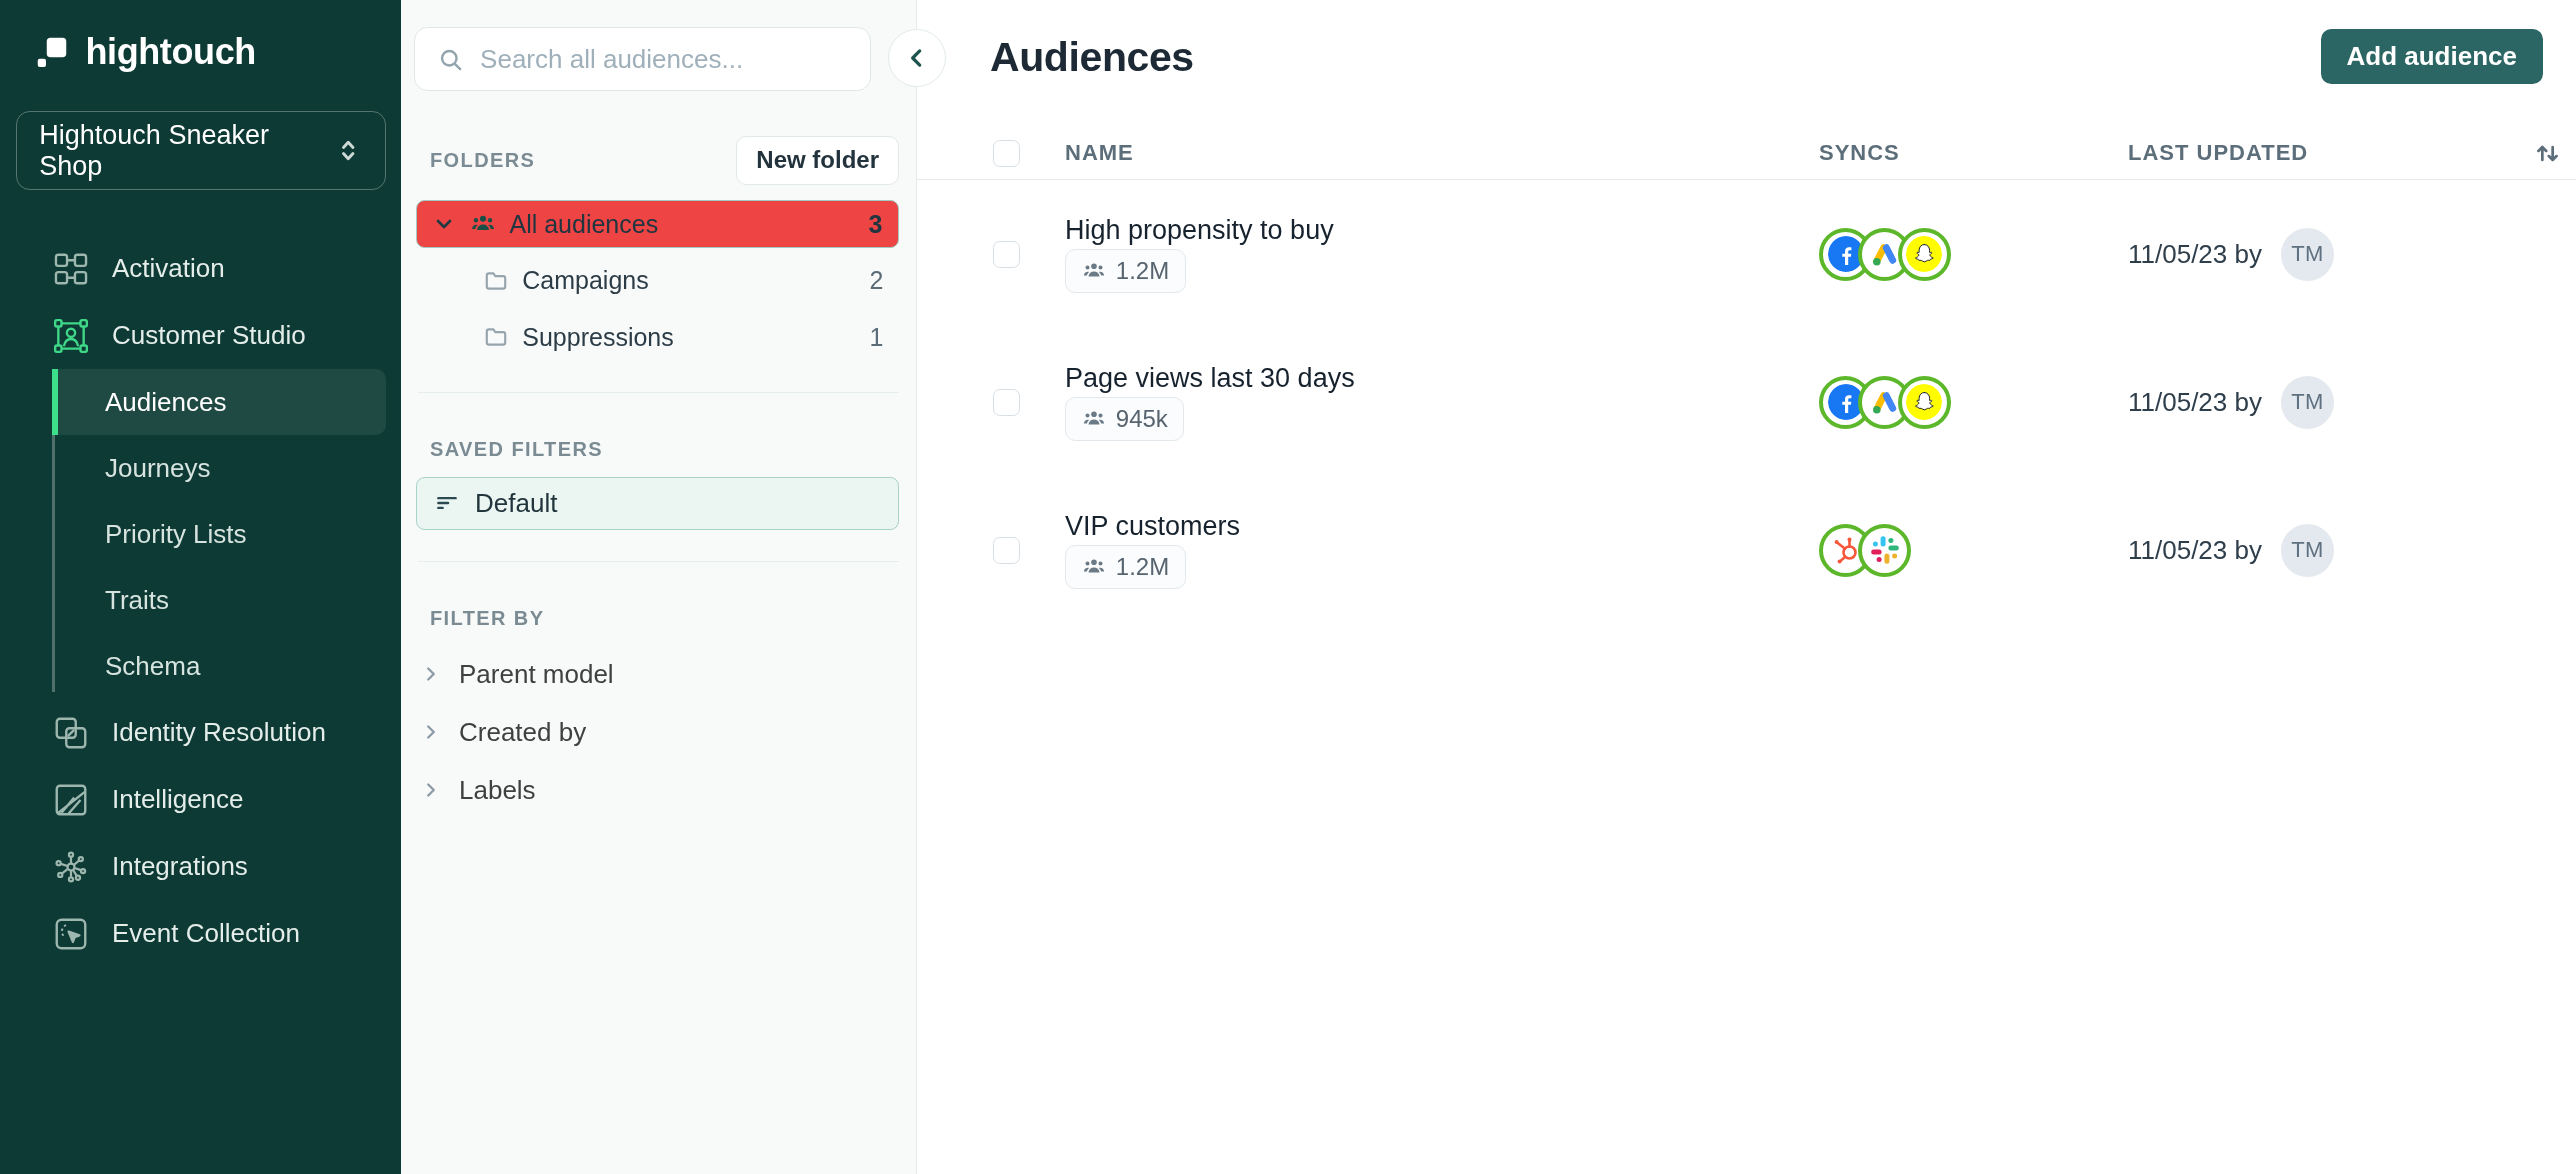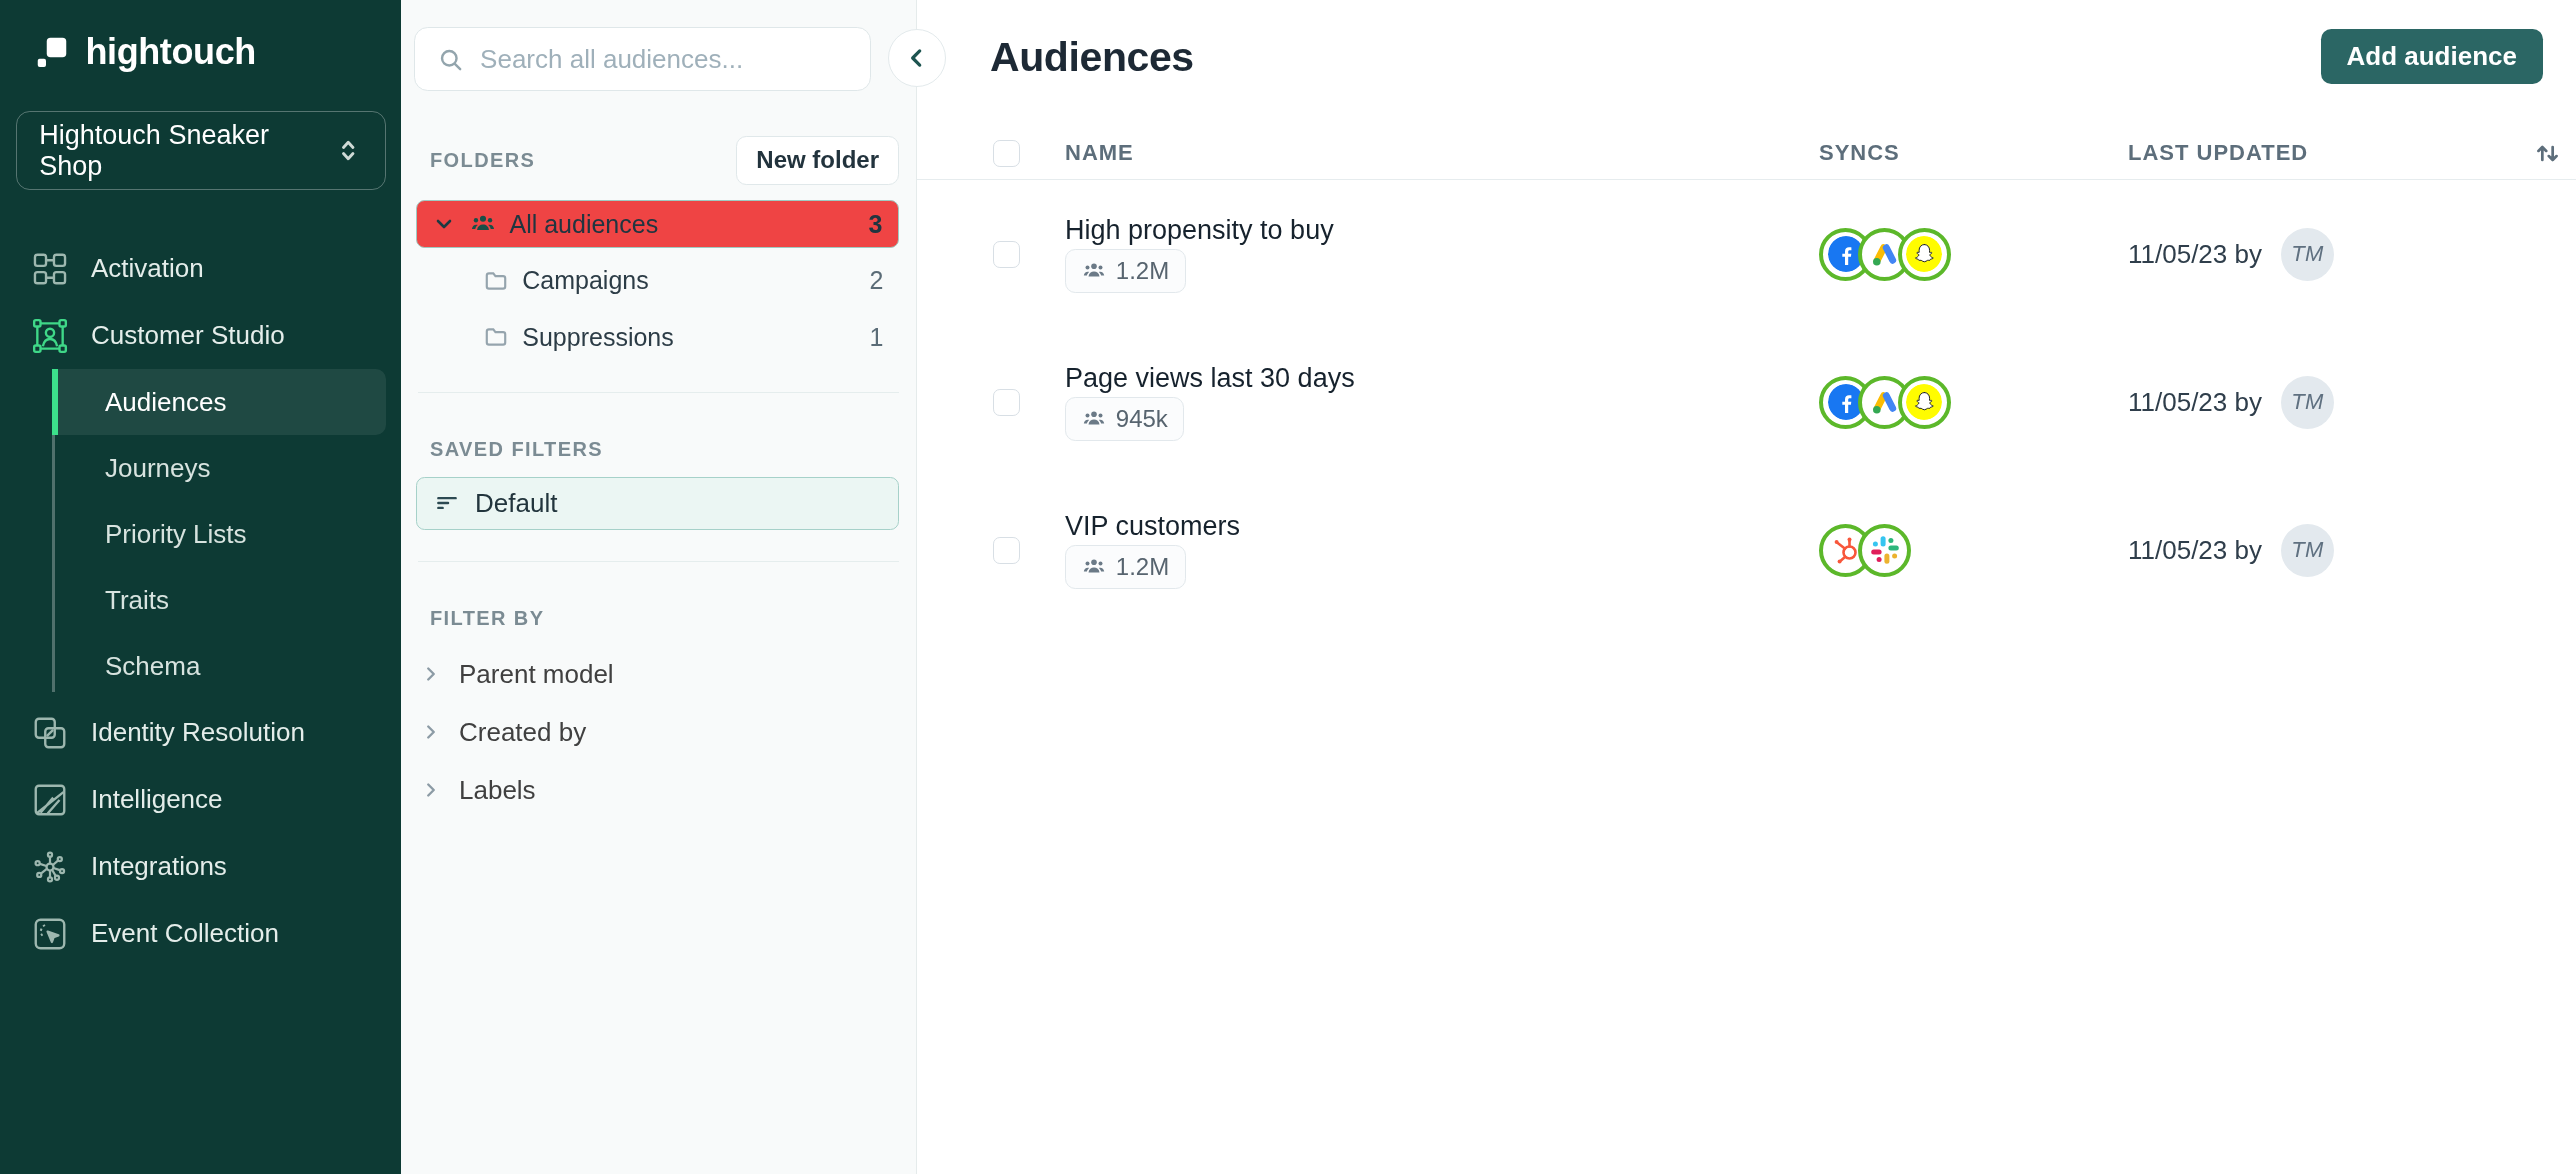--- a/index.html
+++ b/index.html
@@ -9,21 +9,21 @@
 
   
   .sidebar { width:401px; height:100%; background:#0d3a34; color:#e4edea; flex-shrink:0; display:flex; flex-direction:column; }
   .logo-row { display:flex; align-items:center; gap:15.5px; padding:31px 0 0 34px; }
   .logo-mark { width:36px; height:36px; }
   .logo-text { font-size:36px; font-weight:700; color:#ffffff; letter-spacing:-0.4px; }
   .workspace { margin:38px 15.5px 0 16.3px; height:79px; border:1.7px solid rgba(255,255,255,0.30); border-radius:13.7px; display:flex; align-items:center; justify-content:space-between; padding:0 22px; cursor:pointer; }
   .workspace-name { font-size:27px; font-weight:500; color:#ffffff; }
   .updown-icon { width:29px; height:29px; color:#cfdad6; }
   .nav { margin-top:45px; }
-  .nav-item { display:flex; align-items:center; gap:22px; height:67px; padding-left:31px; font-size:26px; font-weight:500; color:#e4edea; cursor:pointer; }
+  .nav-item { display:flex; align-items:center; gap:22px; height:67px; padding-left:52px; font-size:26px; font-weight:500; color:#e4edea; cursor:pointer; }
   .nav-icon { width:38px; height:38px; color:#9db7af; flex-shrink:0; }
   .nav-icon.green { color:#3fd888; }
   .subnav { position:relative; margin-left:52px; }
   .subnav::before { content:''; position:absolute; left:0; top:62px; bottom:6.9px; width:2.6px; background:rgba(255,255,255,0.28); }
   .subnav-item { position:relative; display:flex; align-items:center; height:66px; padding-left:53px; margin-right:15.5px; font-size:26px; color:#d7e3df; cursor:pointer; }
   .subnav-item.active { background:rgba(255,255,255,0.08); border-radius:0 10.3px 10.3px 0; color:#ffffff; font-weight:500; }
   .subnav-item.active::before { content:''; position:absolute; left:0; top:0; bottom:0; width:6px; background:#3ce08b; }
 
   
   .panel { width:516px; height:100%; background:#f8fafa; border-right:1.7px solid #e5ebeb; position:relative; flex-shrink:0; }
@@ -66,21 +66,21 @@
   .row-name { font-size:27px; font-weight:500; color:#16222d; cursor:pointer; }
   .size-badge { display:inline-flex; align-items:center; gap:10.3px; align-self:flex-start; border:1.7px solid #e2e8ec; background:#fbfcfd; border-radius:10.3px; padding:6.9px 15.5px; font-size:24px; color:#57646f; }
   .size-badge .t-icon { width:24px; height:24px; color:#6b7a87; }
   .syncs { display:flex; align-items:center; }
   .sync-badge { width:53px; height:53px; border-radius:50%; background:#ffffff; border:4.3px solid #5cb82a; display:flex; align-items:center; justify-content:center; position:relative; cursor:pointer; }
   .sync-badge + .sync-badge { margin-left:-13.7px; }
   .sync-badge:nth-child(2) { z-index:2; } .sync-badge:nth-child(3) { z-index:3; }
   .sync-badge svg { width:36px; height:36px; border-radius:50%; }
   .updated-cell { display:flex; align-items:center; gap:19px; }
   .updated-text { font-size:26px; color:#2f3e4b; }
-  .avatar { width:53px; height:53px; border-radius:50%; background:#e3e9ee; color:#5f7080; display:flex; align-items:center; justify-content:center; font-size:22px; font-weight:500; letter-spacing:0.4px;font-style:italic; }
+  .avatar { width:53px; height:53px; border-radius:50%; background:#e3e9ee; color:#5f7080; display:flex; align-items:center; justify-content:center; font-size:22px; font-weight:500; letter-spacing:0.4px; }
 </style>
 </head>
 <body>
 
 <div class="app">
 
   <aside class="sidebar">
     <div class="logo-row">
       <svg class="logo-mark" viewBox="0 0 24 24">
           <rect x="8.5" y="2.5" width="13" height="13" rx="2.5" fill="#fff"></rect>

